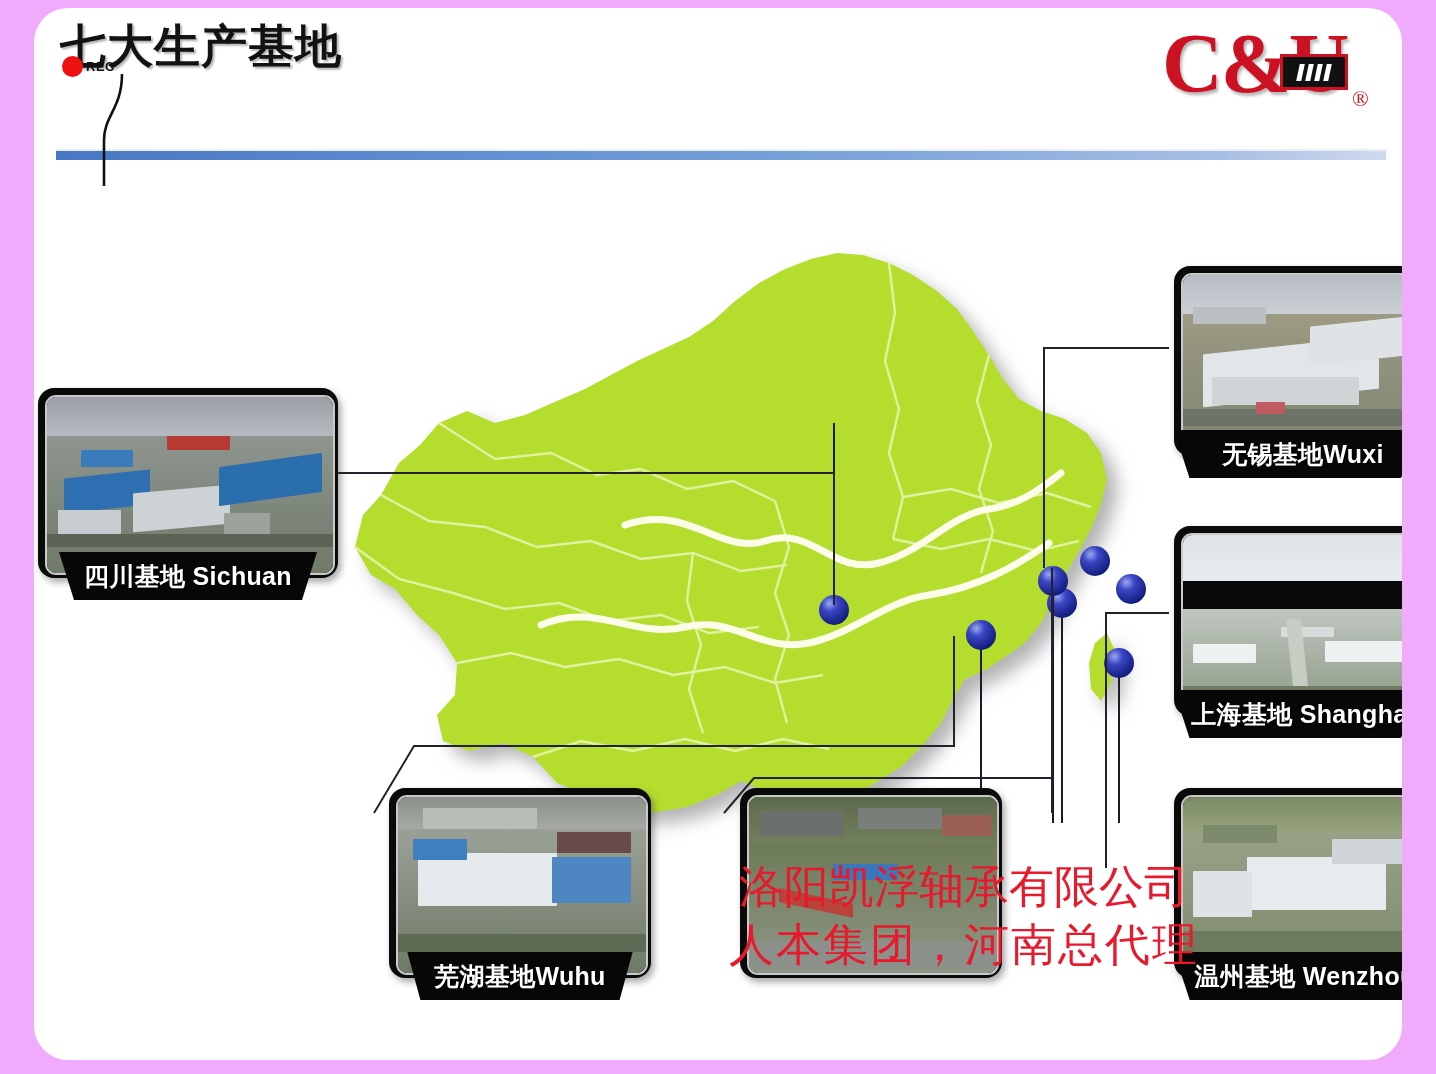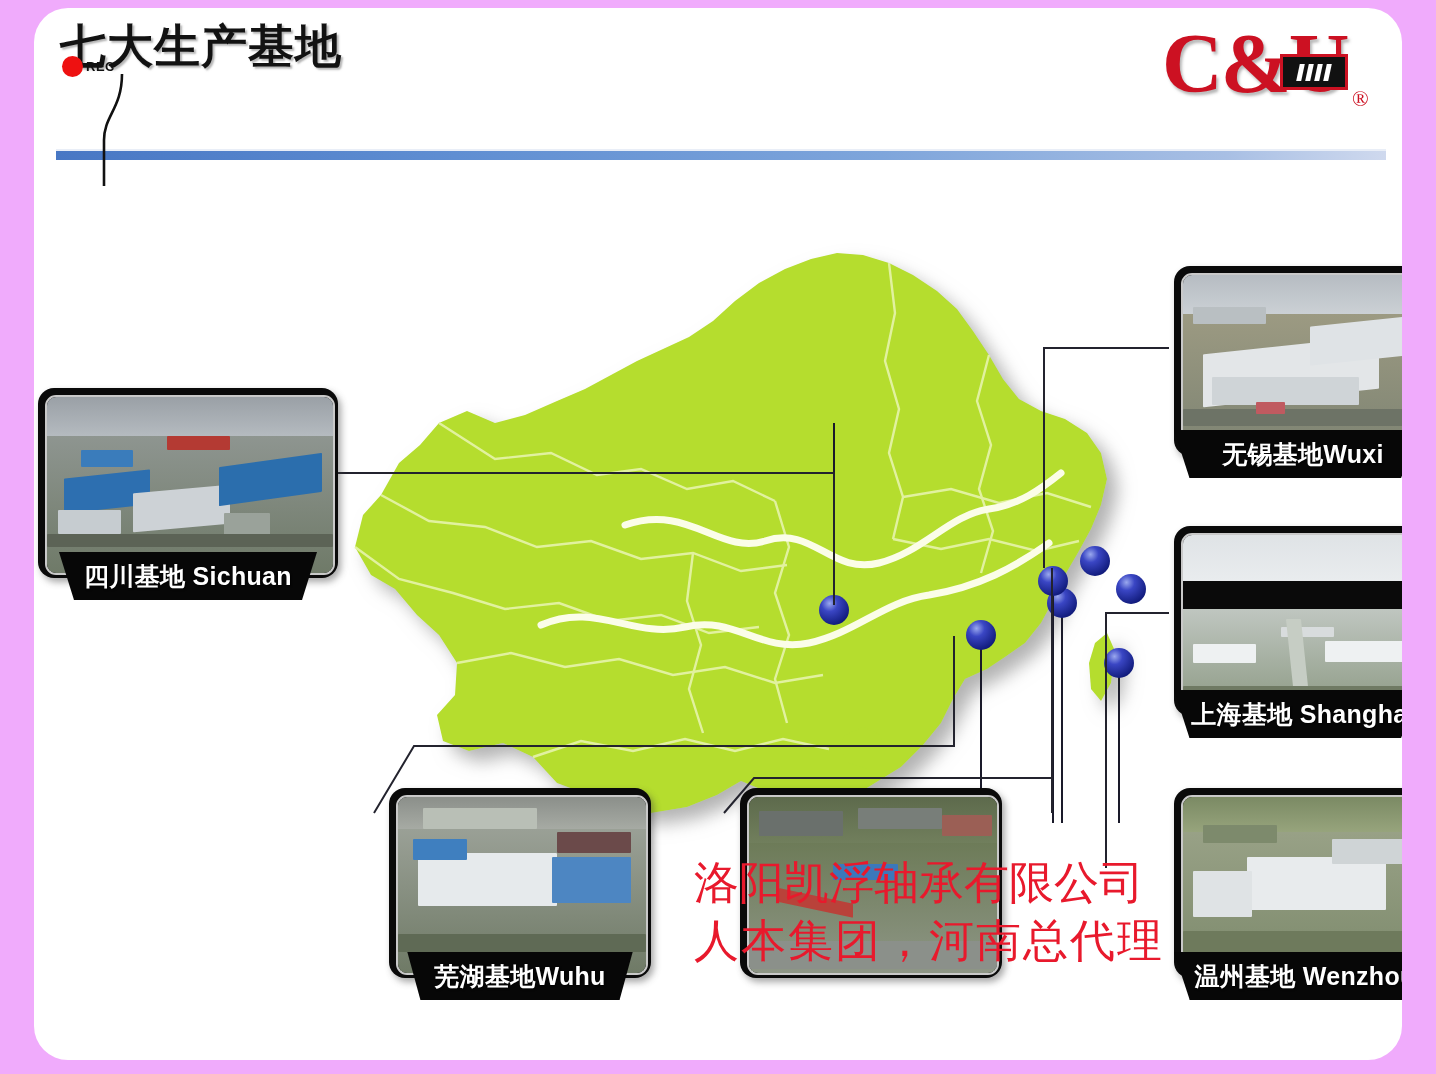--- a/index.html
+++ b/index.html
@@ -87,22 +87,22 @@
   .banner span{text-shadow:1px 1px 2px rgba(0,0,0,.9);}
   
   .ph{position:absolute;inset:0;}
   .ph .sky{position:absolute;left:0;top:0;right:0;height:26%;}
   .ph .gnd{position:absolute;left:0;bottom:0;right:0;top:22%;}
   .bld{position:absolute;border-radius:1px;}
   
   #wm{
     position:absolute;left:660px;top:850.0px;width:540px;
     color:#e8192c;font-size:45px;line-height:1.28;font-weight:400;
-    font-family:Liberation Mono, monospace;
-    pointer-events:none;z-index:40;white-space:nowrap;
+    font-family:Liberation Sans, sans-serif;
+    text-align:center;pointer-events:none;z-index:40;white-space:nowrap;
   }
   #wm div:last-child{letter-spacing:2px;}
 </style>
 </head>
 <body>
 
 <div id="frame">
   <div id="card">
 
     <div id="header">

